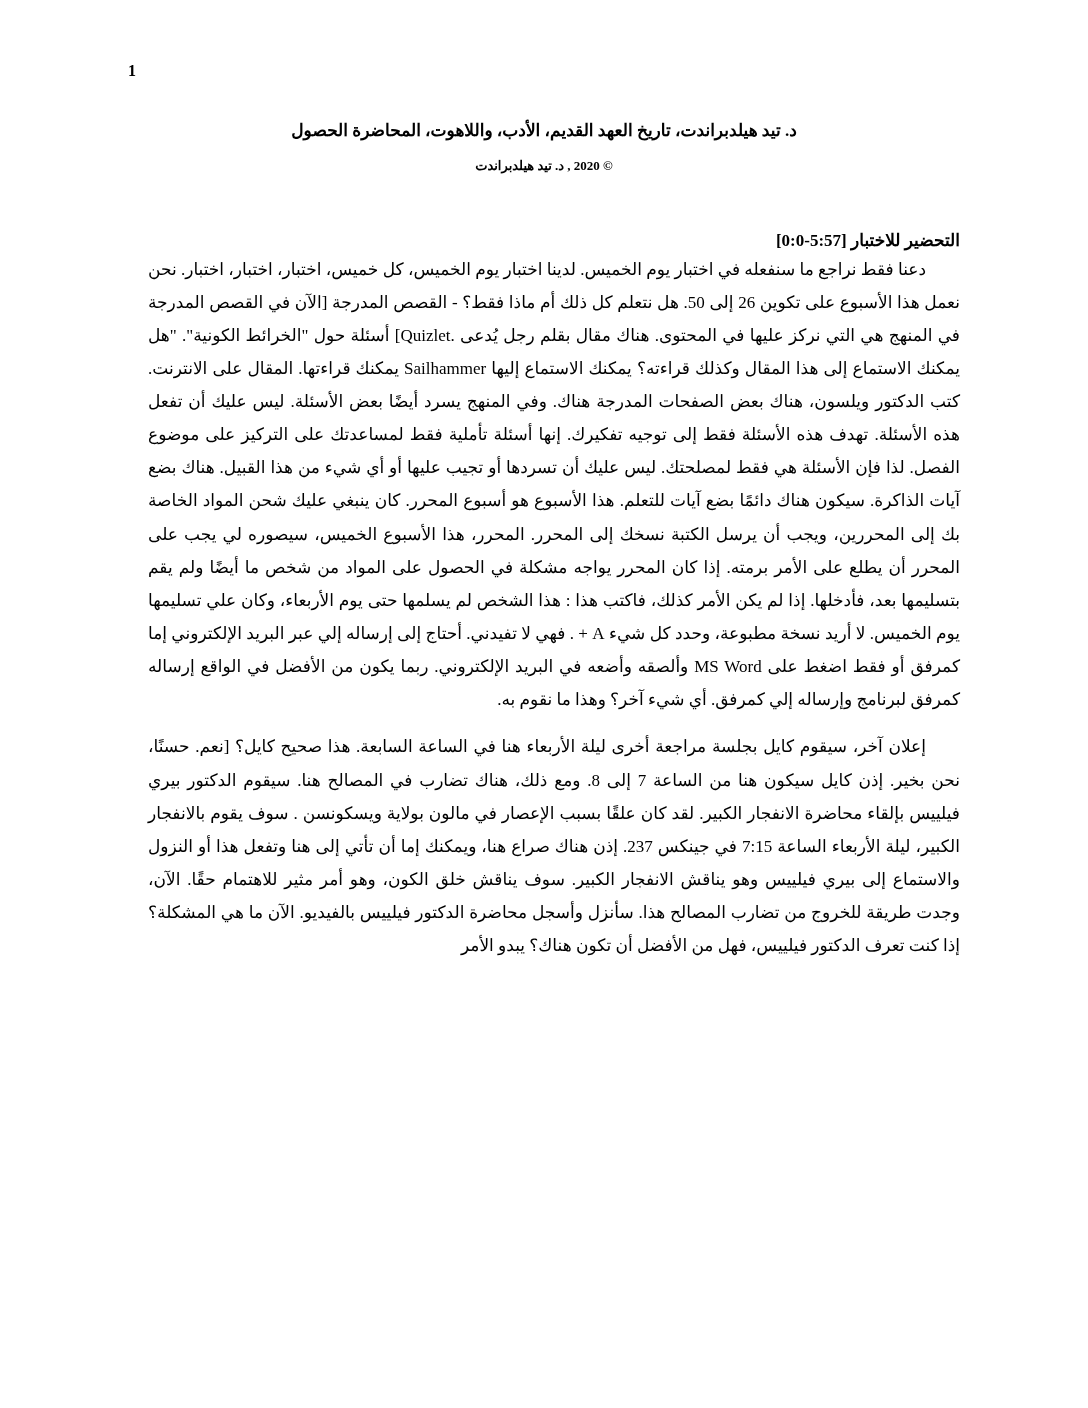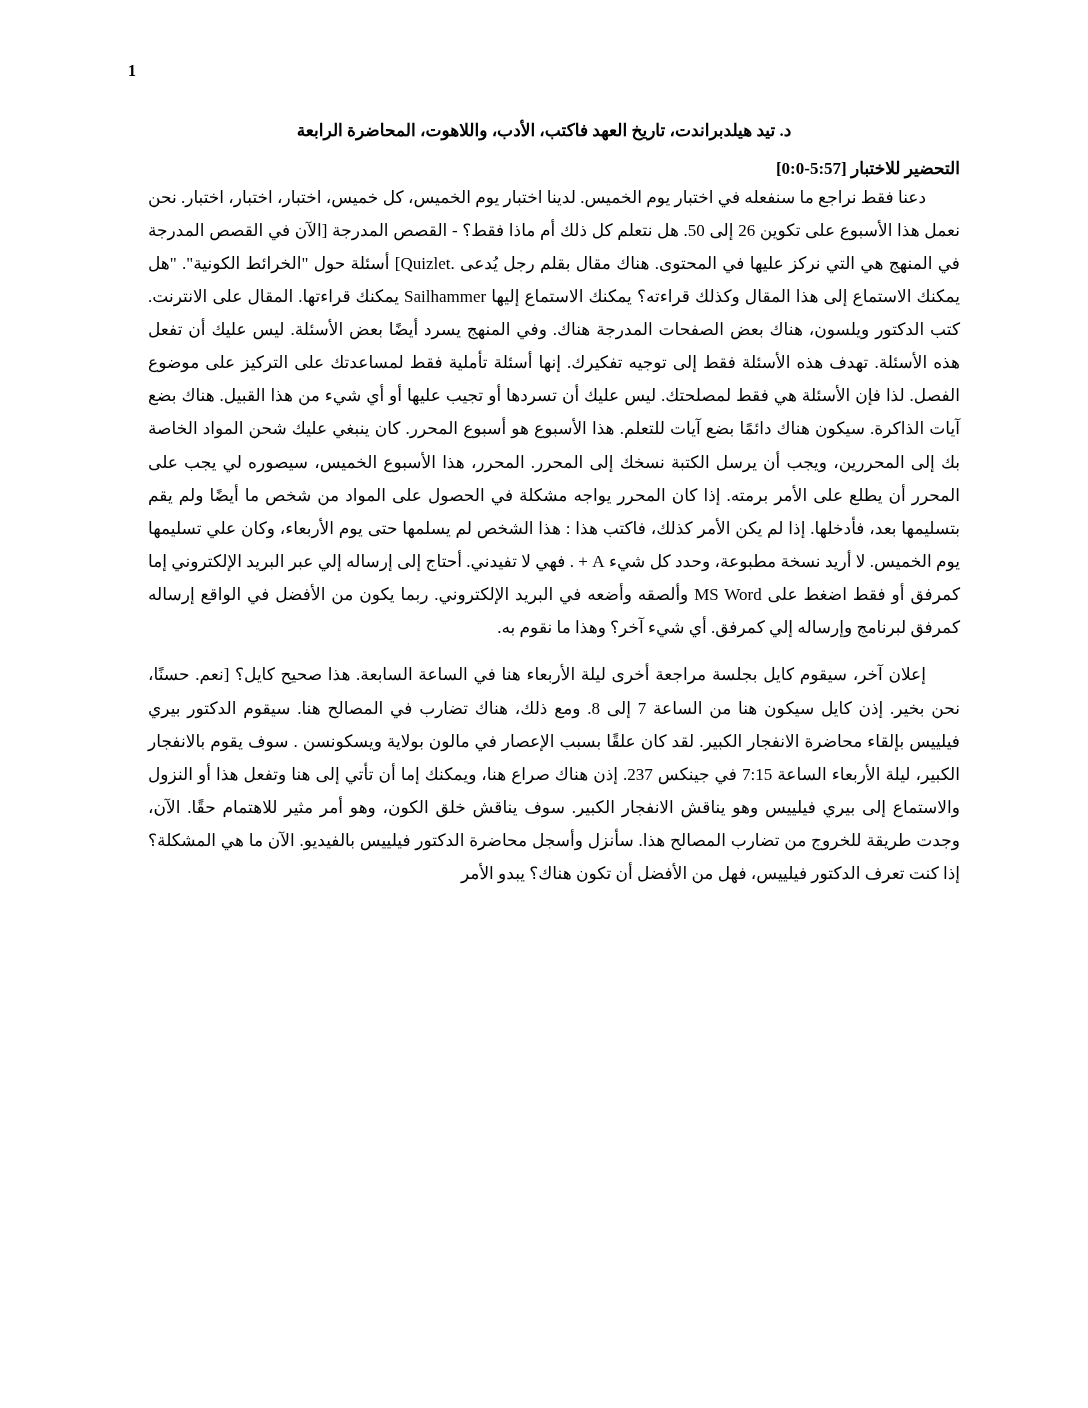--- a/index.html
+++ b/index.html
@@ -79,22 +79,23 @@
 </style>
 </head>
 <body>
 
 <div class="page">
 
   <div class="page-number">1</div>
 
   <div class="content">
 
-    <div class="doc-title">د. تيد هيلدبراندت، تاريخ العهد فاكتب، الأدب، واللاهوت، المحاضرة الرابعة</div>
+    <div class="doc-title">د. تيد هيلدبراندت، تاريخ العهد القديم، الأدب، واللاهوت، المحاضرة الحصول</div>
 
+    <div class="doc-copyright">© 2020 , د. تيد هيلدبراندت</div>
 
 
     <div class="section-head">
       <span>التحضير للاختبار</span>
       <span class="timecode">[0:0-5:57]</span>
     </div>
 
     <p class="para body-para">دعنا فقط نراجع ما سنفعله في اختبار يوم الخميس. لدينا اختبار يوم الخميس، كل خميس، اختبار، اختبار، اختبار. نحن نعمل هذا الأسبوع على تكوين 26 إلى 50. هل نتعلم كل ذلك أم ماذا فقط؟ - القصص المدرجة [الآن في القصص المدرجة في المنهج هي التي نركز عليها في المحتوى. هناك مقال بقلم رجل يُدعى .Quizlet] أسئلة حول "الخرائط الكونية". "هل يمكنك الاستماع إلى هذا المقال وكذلك قراءته؟ يمكنك الاستماع إليها Sailhammer يمكنك قراءتها. المقال على الانترنت. كتب الدكتور ويلسون، هناك بعض الصفحات المدرجة هناك. وفي المنهج يسرد أيضًا بعض الأسئلة. ليس عليك أن تفعل هذه الأسئلة. تهدف هذه الأسئلة فقط إلى توجيه تفكيرك. إنها أسئلة تأملية فقط لمساعدتك على التركيز على موضوع الفصل. لذا فإن الأسئلة هي فقط لمصلحتك. ليس عليك أن تسردها أو تجيب عليها أو أي شيء من هذا القبيل. هناك بضع آيات الذاكرة. سيكون هناك دائمًا بضع آيات للتعلم. هذا الأسبوع هو أسبوع المحرر. كان ينبغي عليك شحن المواد الخاصة بك إلى المحررين، ويجب أن يرسل الكتبة نسخك إلى المحرر. المحرر، هذا الأسبوع الخميس، سيصوره لي يجب على المحرر أن يطلع على الأمر برمته. إذا كان المحرر يواجه مشكلة في الحصول على المواد من شخص ما أيضًا ولم يقم بتسليمها بعد، فأدخلها. إذا لم يكن الأمر كذلك، فاكتب هذا : هذا الشخص لم يسلمها حتى يوم الأربعاء، وكان علي تسليمها يوم الخميس. لا أريد نسخة مطبوعة، وحدد كل شيء A + . فهي لا تفيدني. أحتاج إلى إرساله إلي عبر البريد الإلكتروني إما كمرفق أو فقط اضغط على MS Word وألصقه وأضعه في البريد الإلكتروني. ربما يكون من الأفضل في الواقع إرساله كمرفق لبرنامج وإرساله إلي كمرفق. أي شيء آخر؟ وهذا ما نقوم به.</p>
 
     <p class="para body-para">إعلان آخر، سيقوم كايل بجلسة مراجعة أخرى ليلة الأربعاء هنا في الساعة السابعة. هذا صحيح كايل؟ [نعم. حسنًا، نحن بخير. إذن كايل سيكون هنا من الساعة 7 إلى 8. ومع ذلك، هناك تضارب في المصالح هنا. سيقوم الدكتور بيري فيلييس بإلقاء محاضرة الانفجار الكبير. لقد كان علقًا بسبب الإعصار في مالون بولاية ويسكونسن . سوف يقوم بالانفجار الكبير، ليلة الأربعاء الساعة 7:15 في جينكس 237. إذن هناك صراع هنا، ويمكنك إما أن تأتي إلى هنا وتفعل هذا أو النزول والاستماع إلى بيري فيلييس وهو يناقش الانفجار الكبير. سوف يناقش خلق الكون، وهو أمر مثير للاهتمام حقًا. الآن، وجدت طريقة للخروج من تضارب المصالح هذا. سأنزل وأسجل محاضرة الدكتور فيلييس بالفيديو. الآن ما هي المشكلة؟ إذا كنت تعرف الدكتور فيلييس، فهل من الأفضل أن تكون هناك؟ يبدو الأمر</p>

